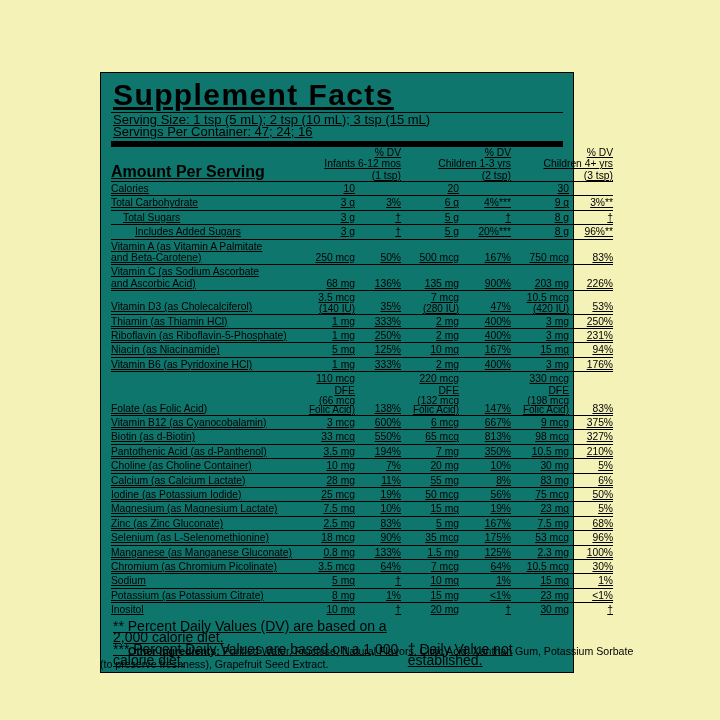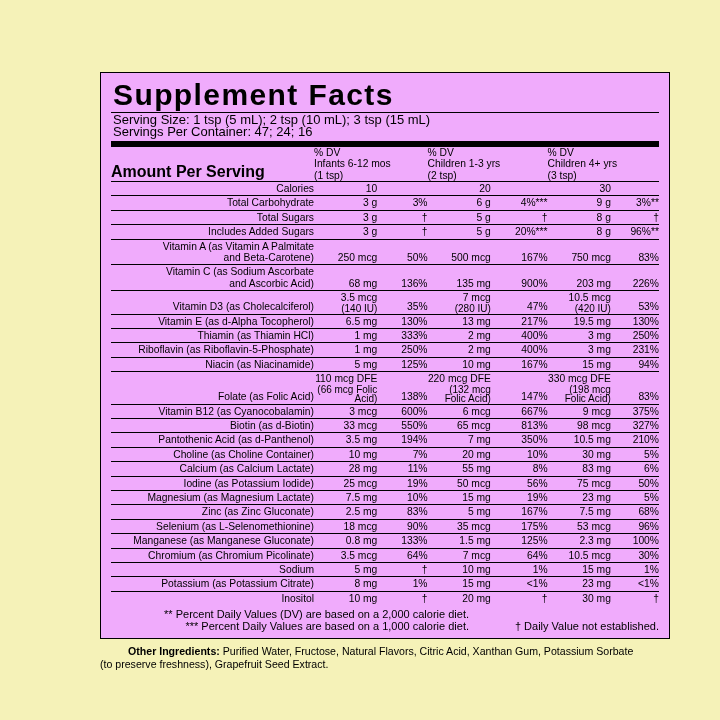--- a/index.html
+++ b/index.html
@@ -15,25 +15,26 @@
   }
   .page {
     position: relative;
     width: 720px;
     height: 720px;
   }
   .panel {
     position: absolute;
     left: 100px;
     top: 72px;
-    width: 570px;
-    background: #f0abfc;
+    width: 474px;
+    background: #0f766e;
     border: 1.5px solid #000;
     box-sizing: border-box;
     padding: 4px 10px 6px 10px;
+    text-decoration: underline;
   }
   .sf-title {
     font-family: "Liberation Sans", sans-serif;
     font-size: 30px;
     font-weight: bold;
     letter-spacing: 1.4px;
     line-height: 1.05;
     text-align: left;
     padding: 2px 0 1px 2px;
     border-bottom: 1.5px solid #000;
@@ -48,21 +49,21 @@
     width: 100%;
     border-collapse: collapse;
     font-size: 10.3px;
     table-layout: fixed;
   }
   table.facts td, table.facts th {
     padding: 0;
     vertical-align: bottom;
   }
   .hdr-group {
-    text-align: left;
+    text-align: right;
     font-size: 10.3px;
     line-height: 11.4px;
     font-weight: normal;
     padding-bottom: 1px;
   }
   .hdr-amount {
     font-size: 16px;
     font-weight: bold;
     text-align: left;
     vertical-align: bottom;
@@ -77,43 +78,42 @@
     padding-bottom: 1px;
     line-height: 11.4px;
   }
   tr.row.thick td {
     border-bottom: 1.2px solid #000;
   }
   tr.row.noline td {
     border-bottom: none;
   }
   .nm {
-    text-align: right;
+    text-align: left;
     padding-right: 3px;
   }
   .nm.ind1 { padding-left: 12px; }
   .nm.ind2 { padding-left: 24px; }
   .val {
     text-align: right;
     padding-right: 4px;
   }
   .dv {
     text-align: right;
     padding-right: 6px;
   }
   .sub {
     display: block;
     font-size: 10px;
     line-height: 9px;
   }
   .footnotes {
-    font-size: 11px;
+    font-size: 14px;
     line-height: 11.4px;
     padding: 4px 0 0 2px;
-    text-align: right;
   }
   .footnotes .fn-row {
     display: flex;
   }
   .footnotes .fn-left { flex: 1 1 auto; }
   .footnotes .fn-right { width: 190px; }
   .other {
     position: absolute;
     left: 100px;
     top: 645px;
@@ -225,29 +225,20 @@
           <tr class="row">
             <td class="nm">Vitamin D3  (as Cholecalciferol)</td>
             <td class="val">3.5 mcg<span class="sub">(140 IU)</span></td>
             <td class="dv">35%</td>
             <td class="val">7 mcg<span class="sub">(280 IU)</span></td>
             <td class="dv">47%</td>
             <td class="val">10.5 mcg<span class="sub">(420 IU)</span></td>
             <td class="dv">53%</td>
           </tr>
           <tr class="row">
-            <td class="nm">Vitamin E (as d-Alpha Tocopherol)</td>
-            <td class="val">6.5 mg</td>
-            <td class="dv">130%</td>
-            <td class="val">13 mg</td>
-            <td class="dv">217%</td>
-            <td class="val">19.5 mg</td>
-            <td class="dv">130%</td>
-          </tr>
-          <tr class="row">
             <td class="nm">Thiamin (as Thiamin HCl)</td>
             <td class="val">1 mg</td>
             <td class="dv">333%</td>
             <td class="val">2 mg</td>
             <td class="dv">400%</td>
             <td class="val">3 mg</td>
             <td class="dv">250%</td>
           </tr>
           <tr class="row">
             <td class="nm">Riboflavin (as Riboflavin-5-Phosphate)</td>
@@ -259,20 +250,29 @@
             <td class="dv">231%</td>
           </tr>
           <tr class="row">
             <td class="nm">Niacin (as Niacinamide)</td>
             <td class="val">5 mg</td>
             <td class="dv">125%</td>
             <td class="val">10 mg</td>
             <td class="dv">167%</td>
             <td class="val">15 mg</td>
             <td class="dv">94%</td>
+          </tr>
+          <tr class="row">
+            <td class="nm">Vitamin B6 (as Pyridoxine HCl)</td>
+            <td class="val">1 mg</td>
+            <td class="dv">333%</td>
+            <td class="val">2 mg</td>
+            <td class="dv">400%</td>
+            <td class="val">3 mg</td>
+            <td class="dv">176%</td>
           </tr>
           <tr class="row">
             <td class="nm">Folate (as Folic Acid)</td>
             <td class="val">110 mcg DFE<span class="sub">(66 mcg Folic Acid)</span></td>
             <td class="dv">138%</td>
             <td class="val">220 mcg DFE<span class="sub">(132 mcg Folic Acid)</span></td>
             <td class="dv">147%</td>
             <td class="val">330 mcg DFE<span class="sub">(198 mcg Folic Acid)</span></td>
             <td class="dv">83%</td>
           </tr>

